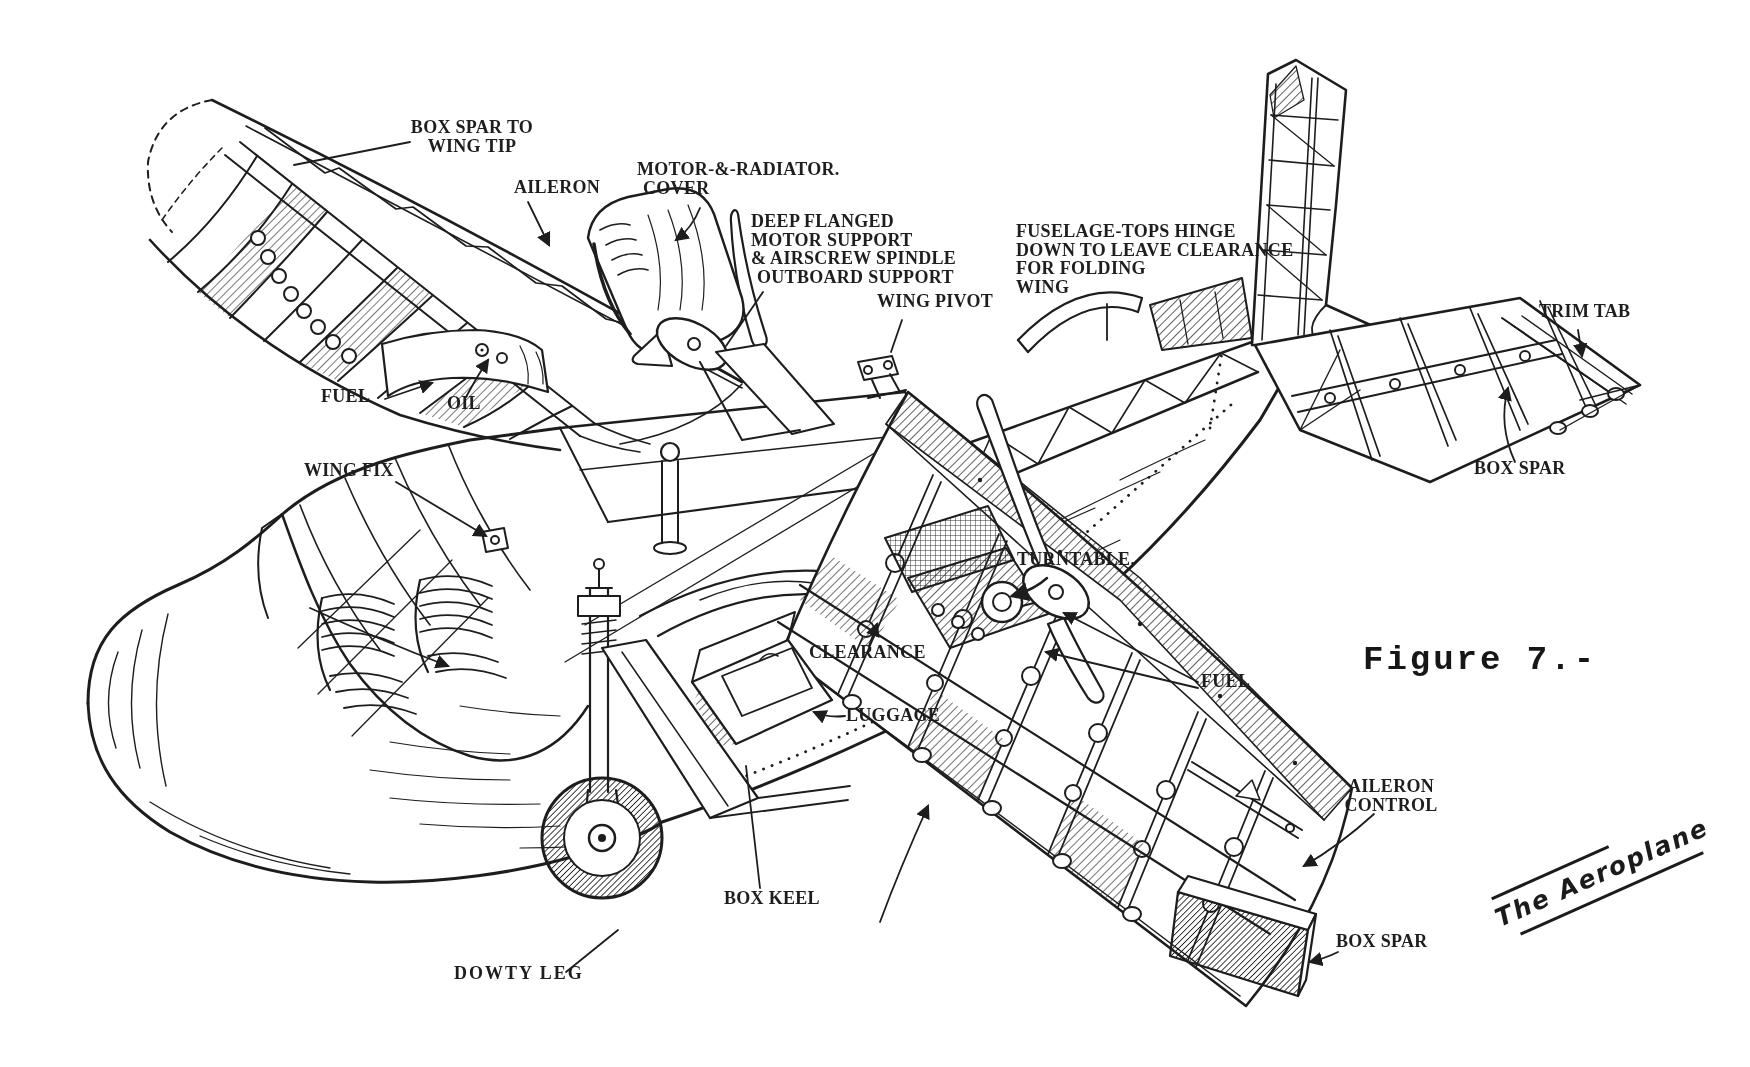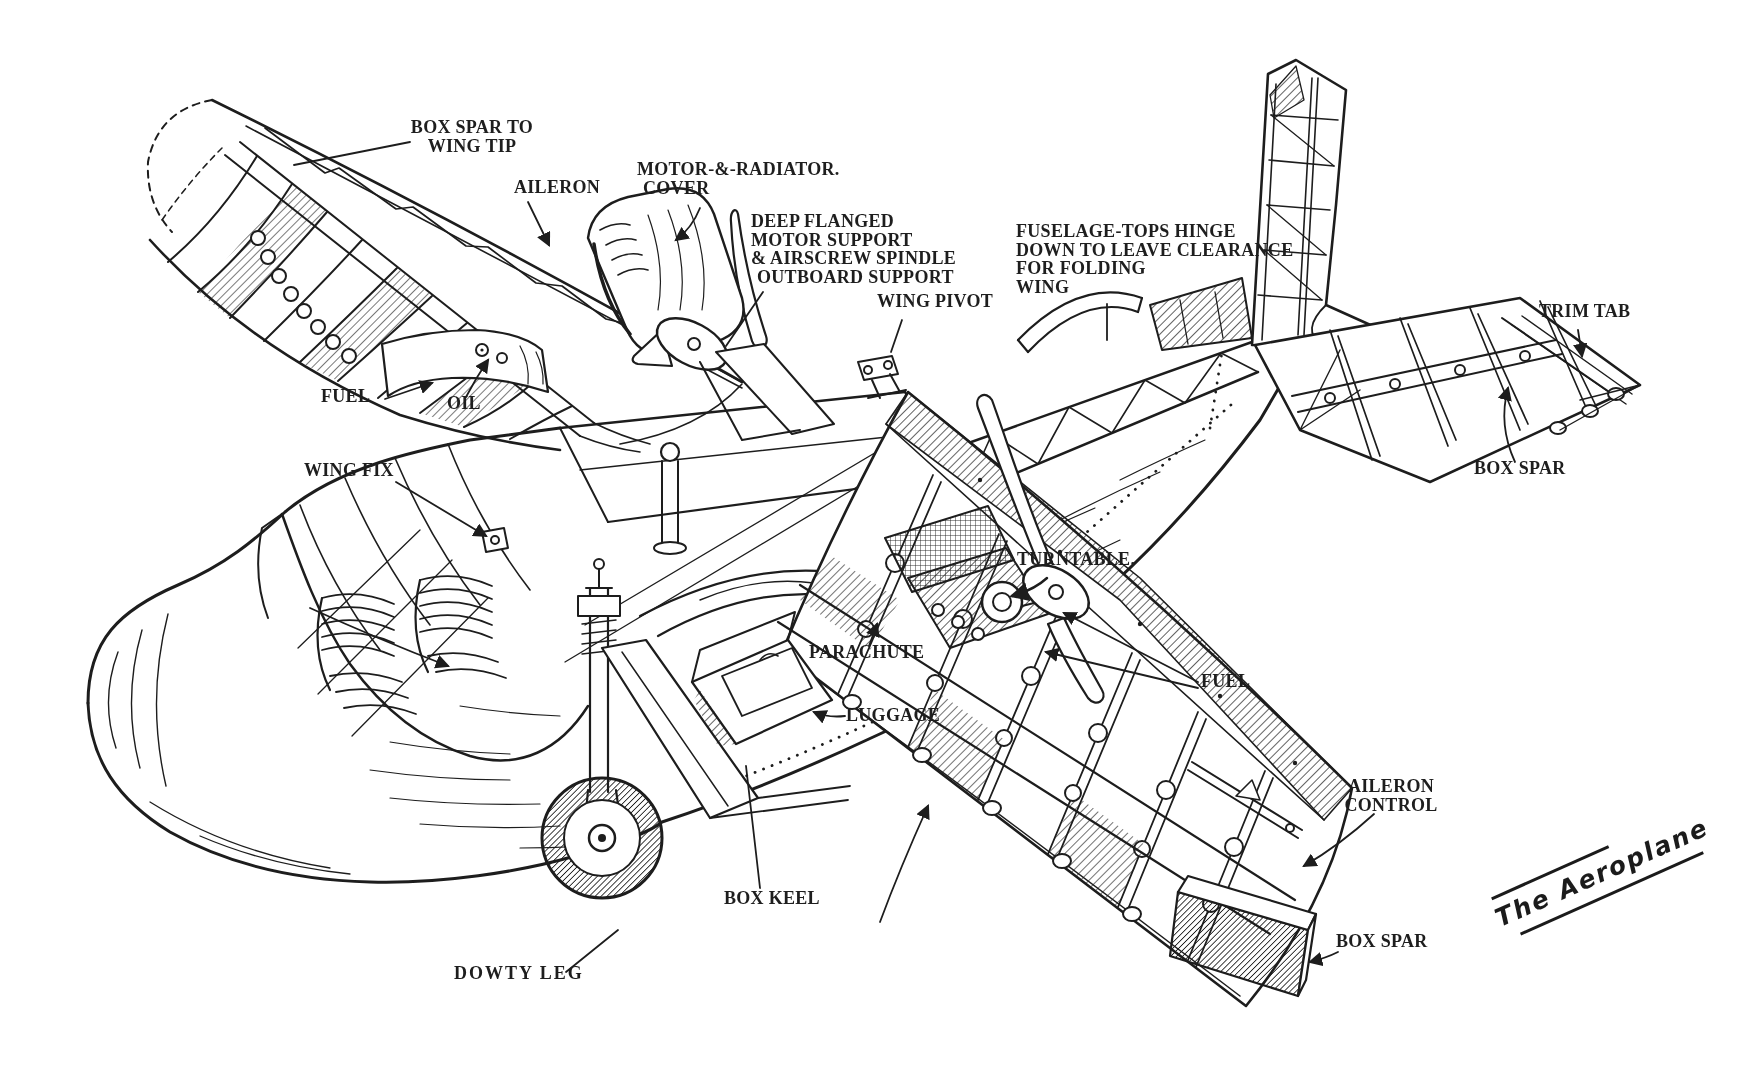--- a/index.html
+++ b/index.html
@@ -363,21 +363,21 @@
 <div class="lbl" style="left:321px;top:387px">
   <span class="ll">FUEL</span>
 </div>
 <div class="lbl" style="left:447px;top:394px">
   <span class="ll">OIL</span>
 </div>
 <div class="lbl" style="left:304px;top:461px">
   <span class="ll">WING FIX</span>
 </div>
 <div class="lbl" style="left:809px;top:643px">
-  <span class="ll">PARACHUTE</span>
+  <span class="ll">CLEARANCE</span>
 </div>
 <div class="lbl" style="left:1017px;top:550px">
   <span class="ll">TURNTABLE.</span>
 </div>
 <div class="lbl" style="left:846px;top:706px">
   <span class="ll">LUGGAGE</span>
 </div>
 <div class="lbl" style="left:1201px;top:672px">
   <span class="ll">FUEL</span>
 </div>
@@ -389,20 +389,21 @@
   <span class="ll">BOX KEEL</span>
 </div>
 <div class="lbl" style="left:454px;top:964px;letter-spacing:2px">
   <span class="ll">DOWTY LEG</span>
 </div>
 <div class="lbl" style="left:1336px;top:932px">
   <span class="ll">BOX SPAR</span>
 </div>
 
 <div class="cap">
+  <div>Figure 7.-</div>
 </div>
 
 <div class="sig">
   <div class="sig-line1"></div>
   <div class="sig-text">The Aeroplane</div>
   <div class="sig-line2"></div>
 </div>
 
 </div>
 

